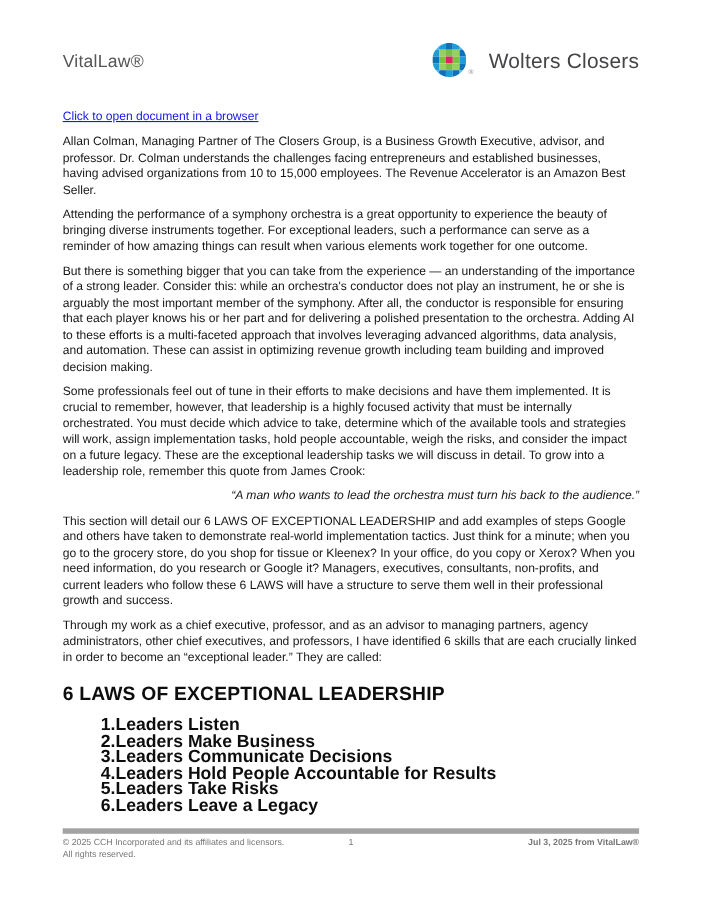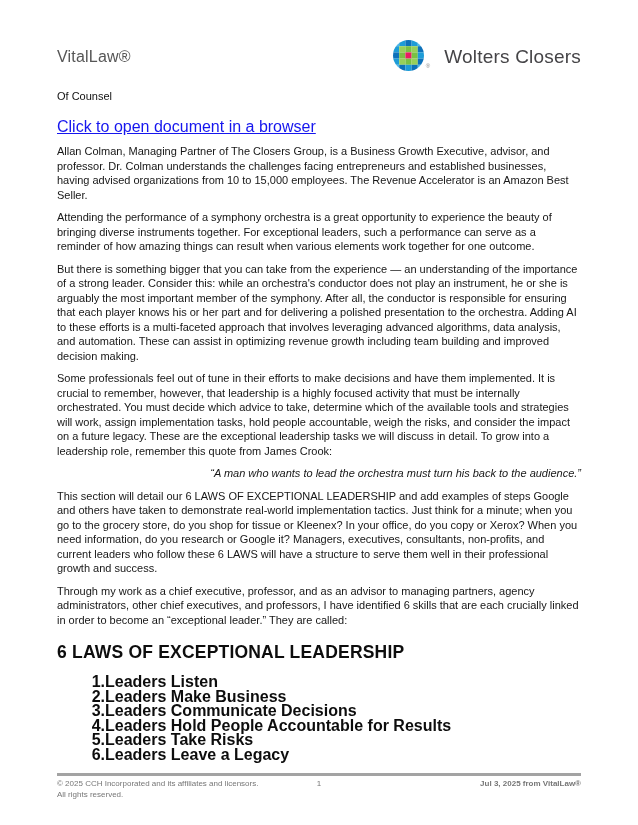--- a/index.html
+++ b/index.html
@@ -45,22 +45,22 @@
     text-decoration:underline;
     letter-spacing:0.1px;
     display:inline-block;
   }
   .subtitle{
     margin-top:16px;
     font-size:11px;
     color:#111;
   }
   .open-link{
-    margin-top:16px;
-    font-size:16px;
+    margin-top:26px;
+    font-size:11px;
     color:#1616ee;
     display:inline-block;
     cursor:pointer;
   }
   .section-heading{
     margin-top:12px;
     font-size:12.5px;
     font-weight:bold;
     color:#0d0d0d;
   }
@@ -97,27 +97,26 @@
   ol.laws li::before{
     content:counter(law) ".";
     width:30px;
     flex:0 0 30px;
     font-weight:bold;
   }
   .footer{
     position:absolute;
     left:57px;right:57px;
     top:753px;
-    border-top:3px solid #a3a3a3;
+    border-top:5px solid #a3a3a3;
     padding-top:3px;
     display:flex;
     font-size:8px;
     line-height:10.5px;
     color:#767676;
-    margin-top:20px;
   }
   .footer .f-left{flex:1;}
   .footer .f-center{flex:0 0 auto;}
   .footer .f-right{flex:1;text-align:right;font-weight:bold;}
   .logo-icon{display:inline-block;position:relative;}
   .logo-reg{
     font-size:6px;color:#8a8a8a;
     position:relative;top:9px;left:-6px;
   }
 </style>
@@ -165,21 +164,20 @@
               <rect x="24" y="24" width="6" height="6" fill="#4db8e8"></rect>
             </g>
           </svg>
         </span>
           <span class="logo-reg">®</span>
         <span class="wk-text">Wolters Closers</span>
       </div>
     </div>
 
 
-    <div class="subtitle">Of Counsel</div>
 
     <a class="open-link" href="#">Click to open document in a browser</a>
 
 
     <div class="body-text">
       <p>Allan Colman, Managing Partner of The Closers Group, is a Business Growth Executive, advisor, and professor. Dr. Colman understands the challenges facing entrepreneurs and established businesses, having advised organizations from 10 to 15,000 employees. The Revenue Accelerator is an Amazon Best Seller.</p>
       <p>Attending the performance of a symphony orchestra is a great opportunity to experience the beauty of bringing diverse instruments together. For exceptional leaders, such a performance can serve as a reminder of how amazing things can result when various elements work together for one outcome.</p>
       <p>But there is something bigger that you can take from the experience — an understanding of the importance of a strong leader. Consider this: while an orchestra's conductor does not play an instrument, he or she is arguably the most important member of the symphony. After all, the conductor is responsible for ensuring that each player knows his or her part and for delivering a polished presentation to the orchestra. Adding AI to these efforts is a multi-faceted approach that involves leveraging advanced algorithms, data analysis, and automation. These can assist in optimizing revenue growth including team building and improved decision making.</p>
       <p>Some professionals feel out of tune in their efforts to make decisions and have them implemented. It is crucial to remember, however, that leadership is a highly focused activity that must be internally orchestrated. You must decide which advice to take, determine which of the available tools and strategies will work, assign implementation tasks, hold people accountable, weigh the risks, and consider the impact on a future legacy. These are the exceptional leadership tasks we will discuss in detail. To grow into a leadership role, remember this quote from James Crook:</p>
       <p class="quote">“A man who wants to lead the orchestra must turn his back to the audience.”</p>

